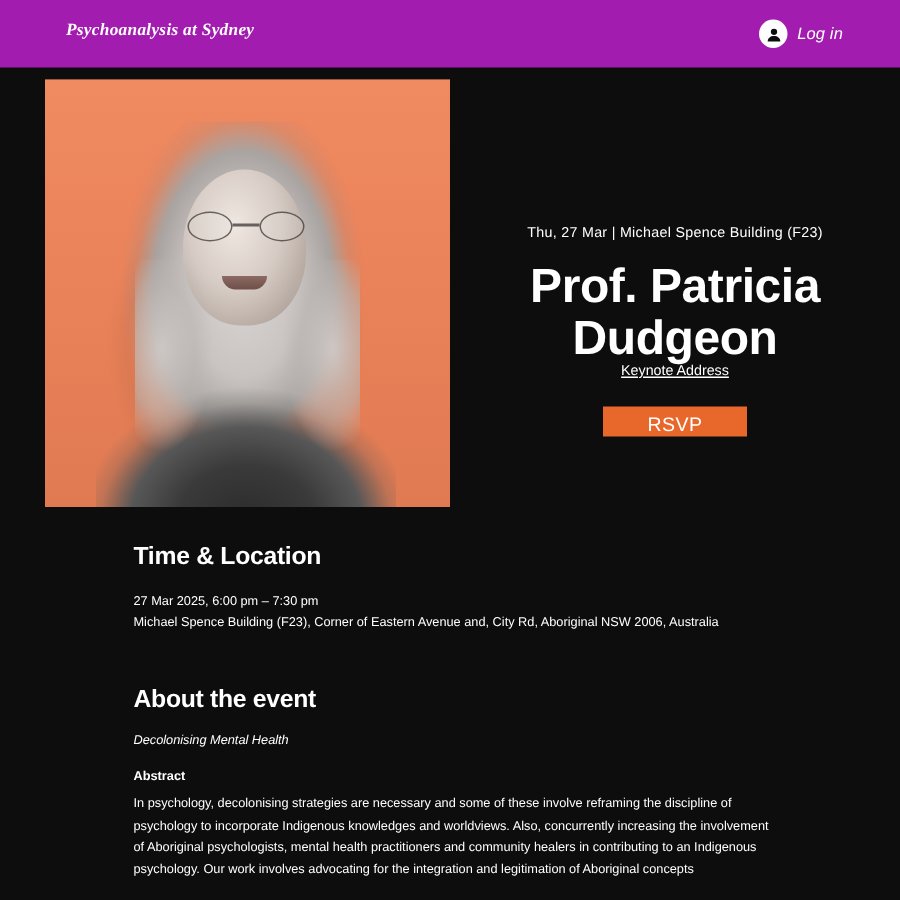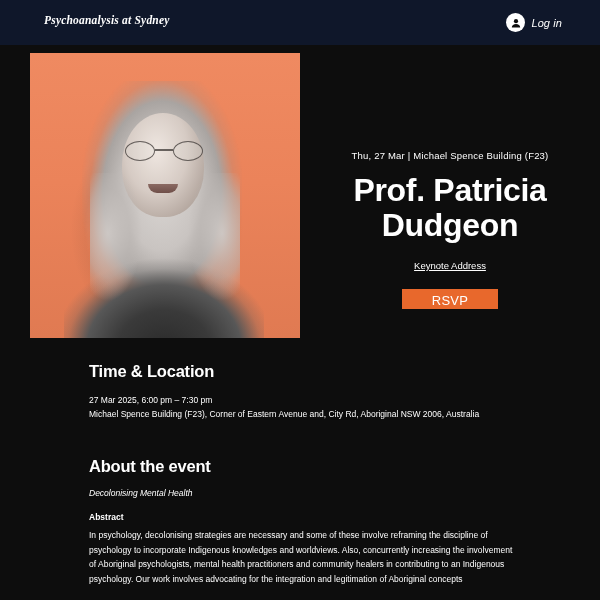--- a/index.html
+++ b/index.html
@@ -18,21 +18,21 @@
     background: #0d0d0d;
   }
 
   
   .site-header {
     position: relative;
     height: 45px;
     width: 100%;
     display: flex;
     align-items: center;
-    background: #0f172a;
+    background: #a21caf;
   }
   .brand {
     position: absolute;
     left: 44px;
     top: 14px;
     font-family: "Liberation Serif", serif;
     font-style: italic;
     font-weight: bold;
     font-size: 11.5px;
     letter-spacing: 0.2px;
@@ -175,21 +175,20 @@
     color: #ffffff;
     letter-spacing: 0.2px;
     margin-bottom: 12px;
   }
   .event-title {
     font-size: 32px;
     line-height: 1.08;
     font-weight: bold;
     letter-spacing: -0.3px;
     color: #ffffff;
-    margin-bottom: 18px;
     text-align: center;
   }
   .event-subtitle {
     font-size: 9.5px;
     color: #ffffff;
     margin-bottom: 18px;
     text-decoration: underline;
   }
   .rsvp-button {
     display: block;

